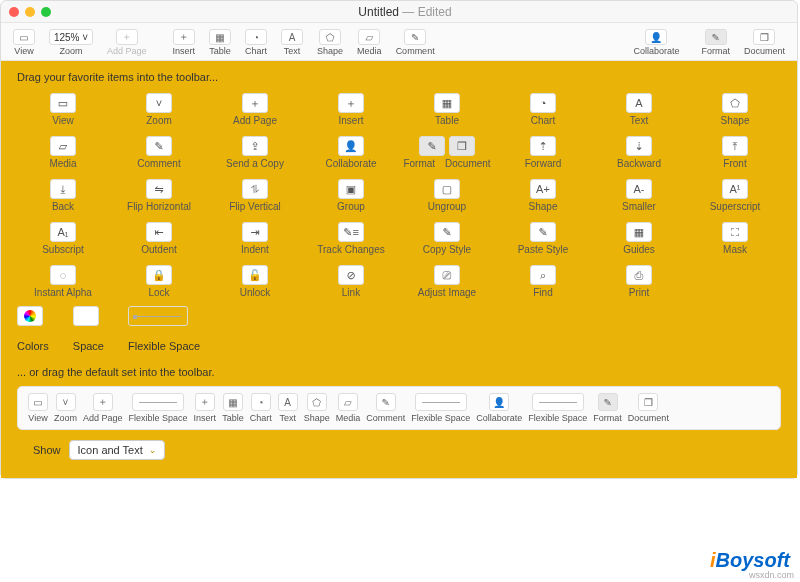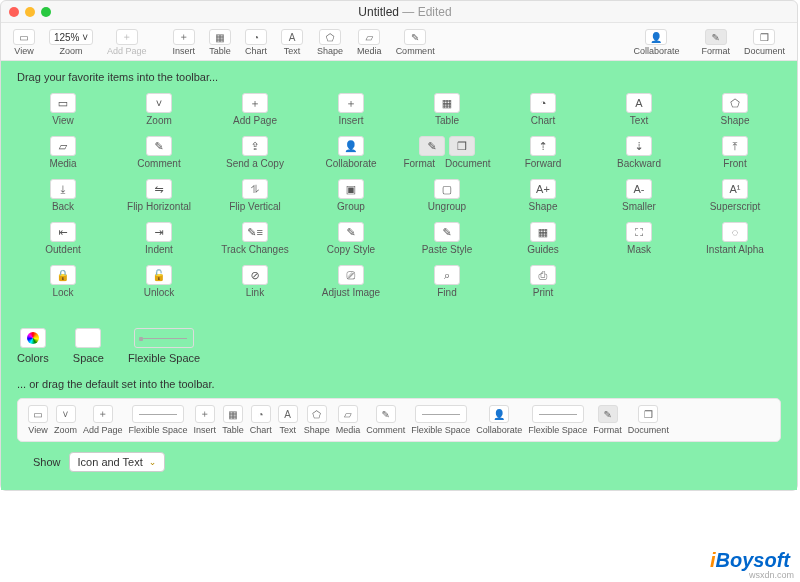--- a/index.html
+++ b/index.html
@@ -55,21 +55,21 @@
 .tb-item .ic {
   width: 22px; height: 16px; display: flex; align-items: center; justify-content: center;
   background: #fff; border: 1px solid #ddd; border-radius: 3px;
   font-size: 10px; color: #666;
 }
 .tb-item.textbtn .ic { width: 44px; font-size: 10px; color: #333; margin-top: 20px; }
 .tb-item.active .ic, .tb-item.selected .ic { background: #e8e8e8; }
 .tb-item .label { white-space: nowrap; }
 .spacer { flex: 1; }
 .sheet {
-  background: #86efac;
+  background: #eab308;
   padding: 10px 16px 8px 16px;
 }
 .instruction { font-size: 11px; color: #333; margin-bottom: 8px; }
 .grid {
   display: grid;
   grid-template-columns: repeat(9, 1fr);
   gap: 6px 4px;
   text-align: center;
 }
 .grid .cell {
@@ -80,21 +80,21 @@
   width: 26px; height: 20px;
   background: #fff; border: 1px solid #dcdcdc; border-radius: 3px;
   display: flex; align-items: center; justify-content: center;
   font-size: 11px; color: #555;
 }
 .grid .cell.sel .iconbox { background: #e6e6e6; }
 .grid .lbl { font-size: 10px; color: #555; white-space: nowrap; }
 .row-extra {
   display: flex; gap: 24px; margin-top: 6px; padding-left: 0;
 }
-.row-extra .cell { display: flex; flex-direction: column; align-items: center; gap: 4px; margin-top: 22px; }
+.row-extra .cell { display: flex; flex-direction: column; align-items: flex-start; gap: 14px; }
 .row-extra .iconbox {
   width: 26px; height: 20px; border: 1px solid #dcdcdc; border-radius: 3px;
   display: flex; align-items: center; justify-content: center; font-size: 11px;
 }
 .row-extra .iconbox.plain { background: #fff; }
 .row-extra .iconbox.flex { width: 60px; position: relative; }
 .row-extra .iconbox.flex::before {
   content: ""; position: absolute; left: 6px; right: 6px; top: 50%;
   border-top: 1px solid #aaa;
 }
@@ -324,20 +324,24 @@
         </div>
         <div class="cell">
           <div class="iconbox">A-</div>
           <span class="lbl">Smaller</span>
         </div>
         <div class="cell">
           <div class="iconbox">A¹</div>
           <span class="lbl">Superscript</span>
         </div>
         <div class="cell">
+          <div class="iconbox">A₁</div>
+          <span class="lbl">Subscript</span>
+        </div>
+        <div class="cell">
           <div class="iconbox">⇤</div>
           <span class="lbl">Outdent</span>
         </div>
         <div class="cell">
           <div class="iconbox">⇥</div>
           <span class="lbl">Indent</span>
         </div>
         <div class="cell">
           <div class="iconbox">✎≡</div>
           <span class="lbl">Track Changes</span>

